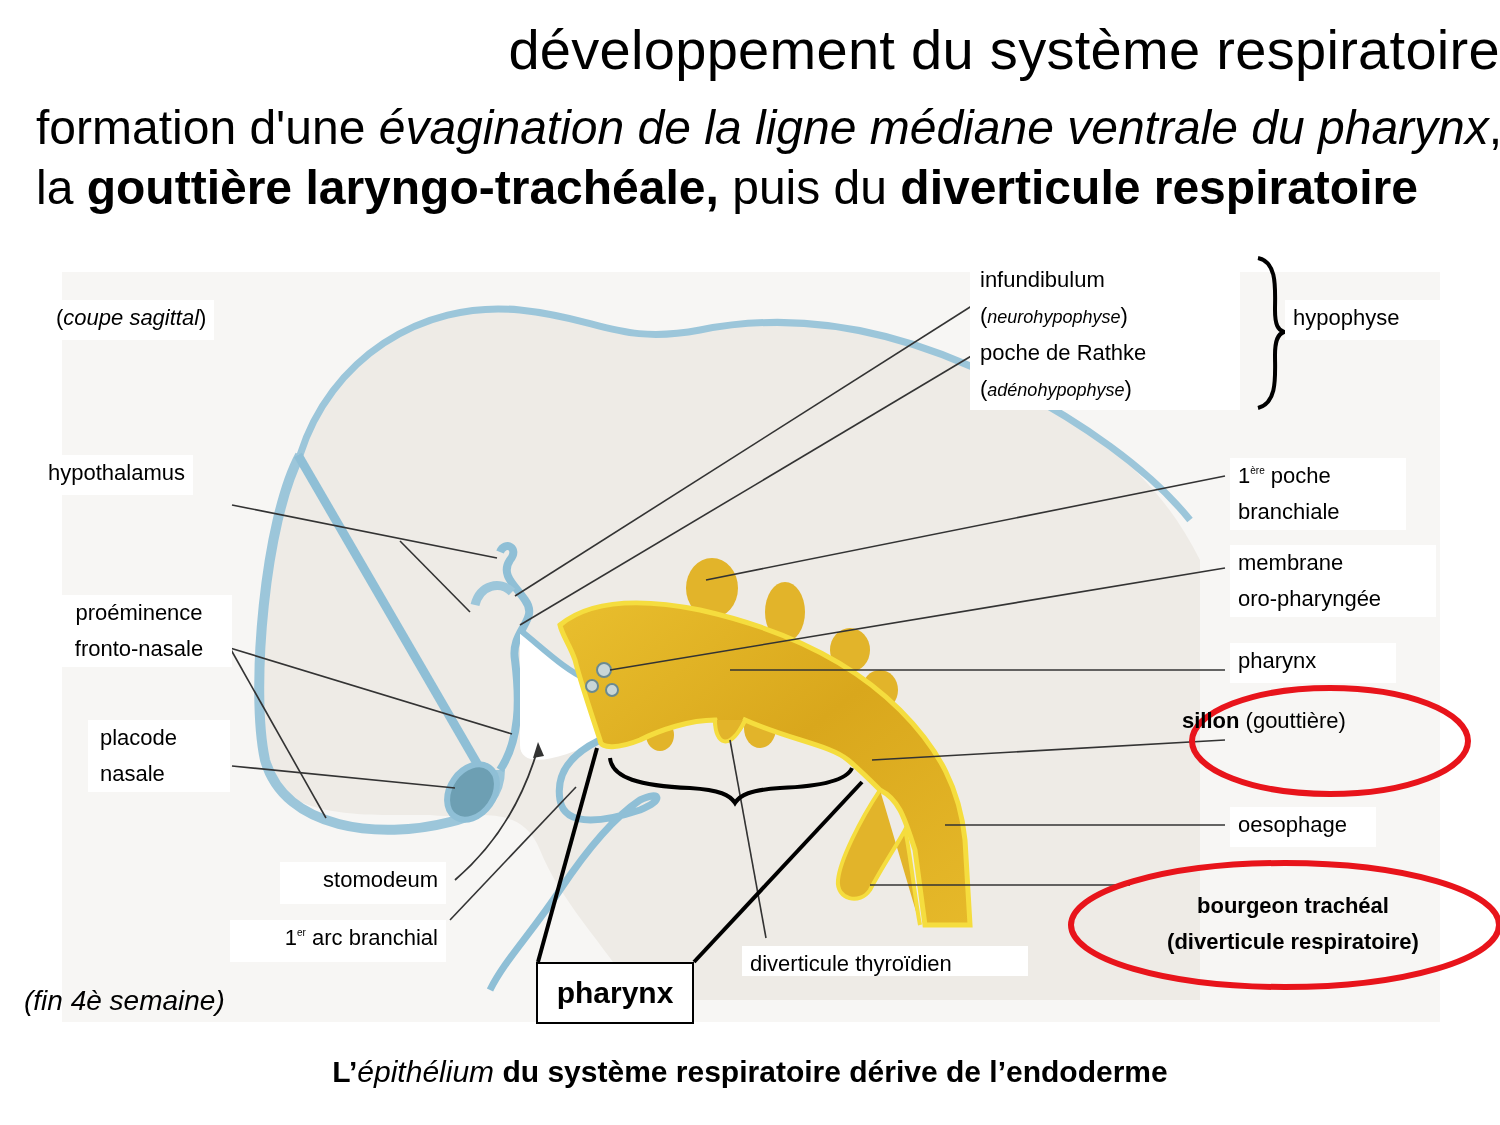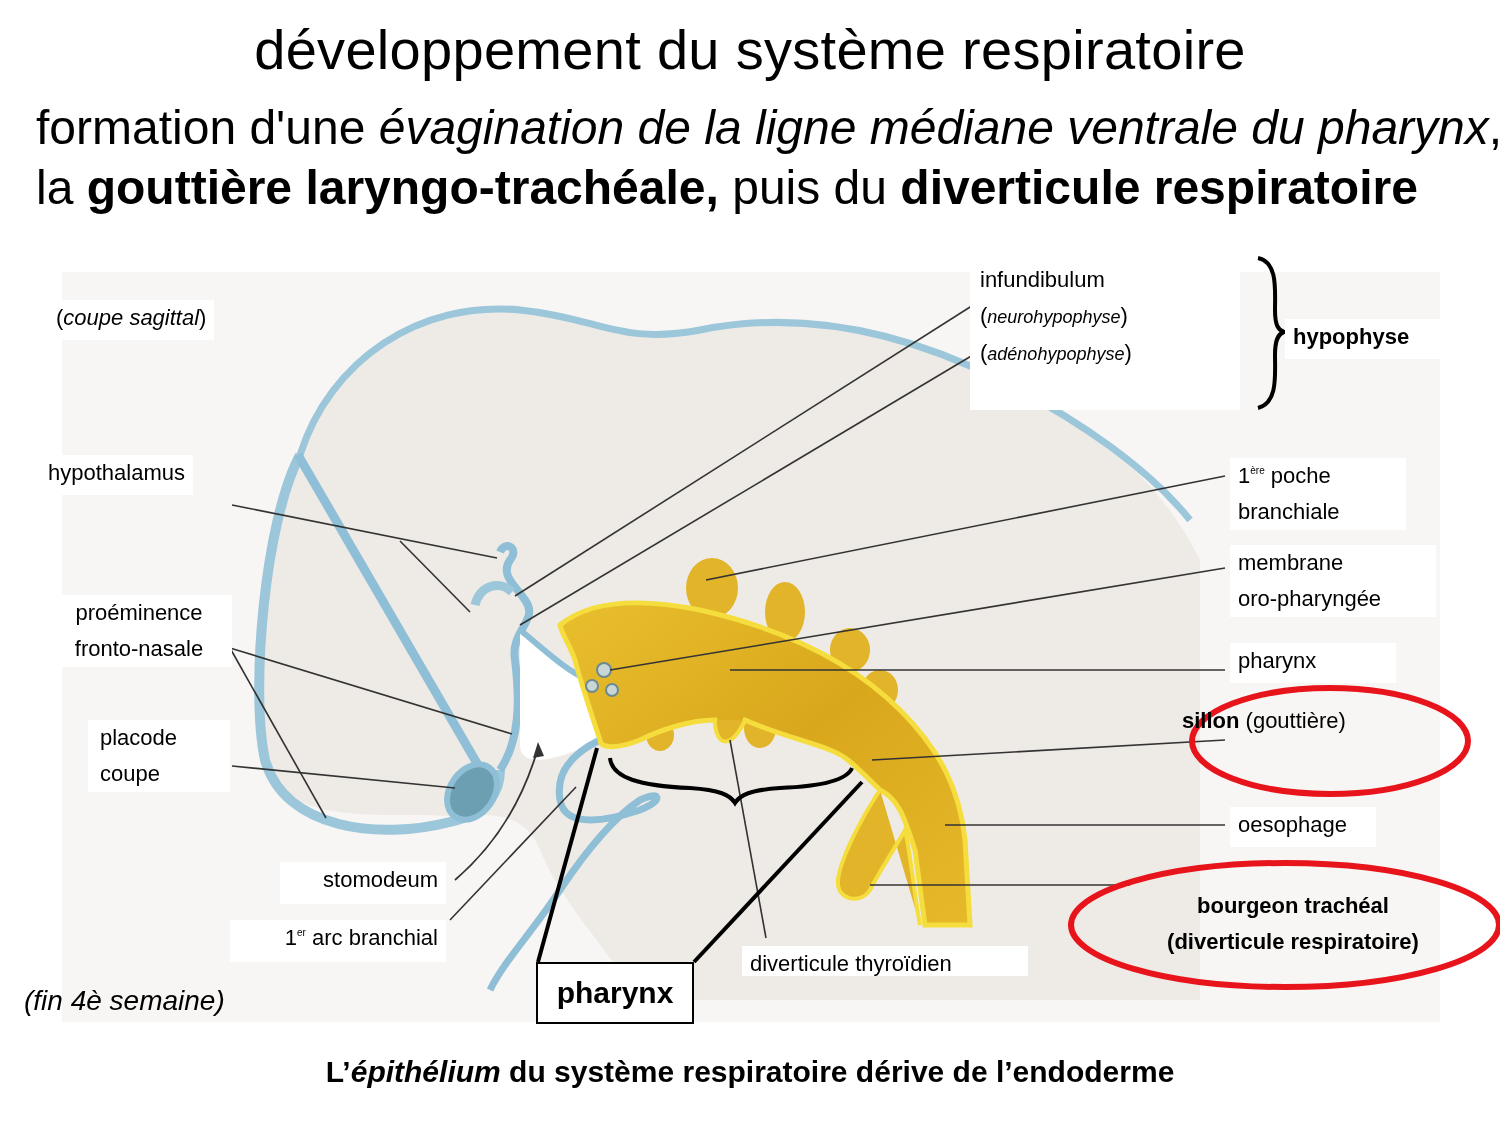--- a/index.html
+++ b/index.html
@@ -1,32 +1,32 @@
 <!DOCTYPE html>
 <html><head>
 <meta charset="utf-8">
 <style>
   html, body { margin: 0; padding: 0; background: #ffffff; }
   body { width: 1500px; height: 1125px; position: relative; overflow: hidden;
          font-family: "Liberation Sans", "DejaVu Sans", sans-serif; color: #000; }
   .abs { position: absolute; }
-  .title { left: 0; width: 1500px; top: 14px; text-align: center; font-size: 56px; line-height: 72px; letter-spacing: 0.3px; }
+  .title { left: 0; width: 1500px; top: 14px; text-align: right; font-size: 56px; line-height: 72px; letter-spacing: 0.3px; }
   .sub { left: 36px; font-size: 48px; line-height: 56px; white-space: nowrap; }
   .sub1 { top: 100px; }
   .sub2 { top: 160px; }
   .it { font-style: italic; }
   .bd { font-weight: bold; }
   svg.fig { position: absolute; left: 0; top: 0; }
   .lbl { position: absolute; background: #ffffff; font-size: 22px; line-height: 36px; padding: 0 8px; white-space: nowrap; }
   .lbl sup { font-size: 10px; vertical-align: 9px; line-height: 0; }
   .lbl .sm { font-size: 18px; font-style: italic; }
   .note { position: absolute; font-size: 28px; font-style: italic; }
   .boxed { position: absolute; border: 2px solid #000; background: #fff; font-weight: bold; font-size: 30px; text-align: center; }
   .bottom { position: absolute; left: 0; width: 1500px; top: 1055px; text-align: center; font-size: 30px; font-weight: bold; }
-  .bottom .it { font-weight: bold; }
+  .bottom .it { font-weight: normal; }
 </style>
 </head>
 <body>
 
 <div class="abs title">développement du système respiratoire</div>
 <div class="abs sub sub1">
   <span>formation d'une </span><span class="it">évagination de la ligne médiane ventrale du pharynx</span><span>,</span>
 </div>
 <div class="abs sub sub2">
   <span>la </span><span class="bd">gouttière laryngo-trachéale,</span><span> puis du </span><span class="bd">diverticule respiratoire</span>
@@ -116,24 +116,25 @@
   <ellipse cx="1285" cy="925" rx="214" ry="62" fill="none" stroke="#e8141b" stroke-width="6"></ellipse>
 </svg>
 
 <div class="lbl" style="left:48px; top:300px; height:40px;">
   <span>(</span><span class="it">coupe sagittal</span><span>)</span>
 </div>
 
 <div class="lbl" style="left:970px; top:262px; width:250px; padding:0 10px; height:148px; line-height:36px;">
   <div>infundibulum</div>
   <div><span>(</span><span class="sm">neurohypophyse</span><span>)</span></div>
+  <div>poche de Rathke</div>
   <div><span>(</span><span class="sm">adénohypophyse</span><span>)</span></div>
 </div>
 
-<div class="lbl" style="left:1285px; top:319px; width:140px; height:40px;font-weight:bold;">hypophyse</div>
+<div class="lbl" style="left:1285px; top:300px; width:140px; height:40px;">hypophyse</div>
 
 <div class="lbl" style="left:40px; top:455px; height:40px;">hypothalamus</div>
 
 <div class="lbl" style="left:1230px; top:458px; width:160px; padding-left:8px; line-height:36px;">
   <div><span>1</span><sup>ère</sup><span> poche</span></div>
   <div>branchiale</div>
 </div>
 
 <div class="lbl" style="left:1230px; top:545px; width:190px; line-height:36px;">
   <div>membrane</div>
@@ -153,21 +154,21 @@
   <div>(diverticule respiratoire)</div>
 </div>
 
 <div class="lbl" style="left:46px; top:595px; width:170px; text-align:center; line-height:36px;">
   <div>proéminence</div>
   <div>fronto-nasale</div>
 </div>
 
 <div class="lbl" style="left:88px; top:720px; width:122px; padding-left:12px; line-height:36px;">
   <div>placode</div>
-  <div>coupe</div>
+  <div>nasale</div>
 </div>
 
 <div class="lbl" style="left:280px; top:862px; width:150px; text-align:right; height:42px;">stomodeum</div>
 
 <div class="lbl" style="left:230px; top:920px; width:200px; text-align:right; height:42px;">
   <span>1</span><sup>er</sup><span> arc branchial</span>
 </div>
 
 <div class="lbl" style="left:742px; top:946px; width:270px; height:30px;">diverticule thyroïdien</div>
 

